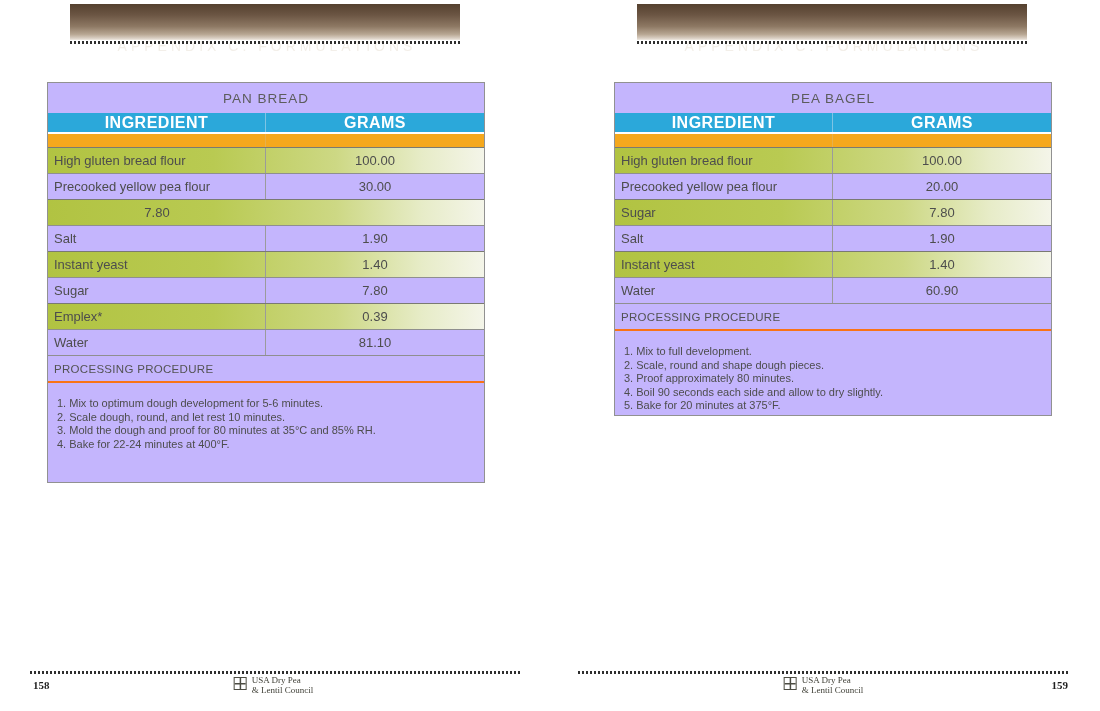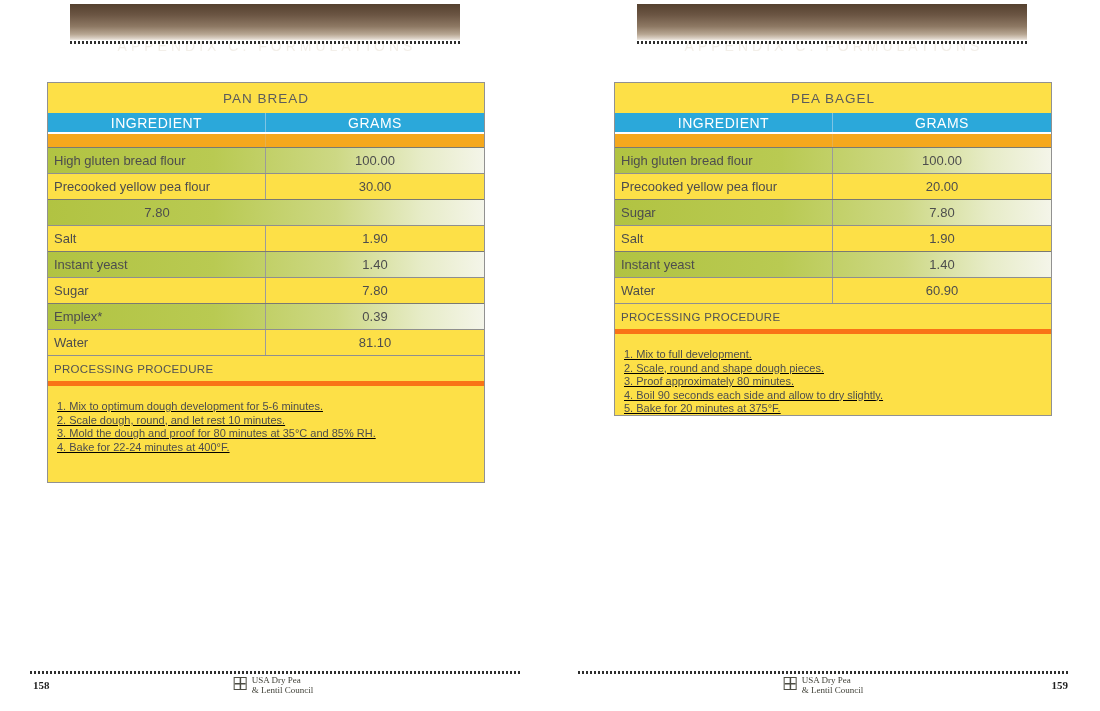--- a/index.html
+++ b/index.html
@@ -22,47 +22,47 @@
   .banner-dots{
     position:absolute;top:41px;width:392px;height:3px;
     background:repeating-linear-gradient(90deg,#2e2e2e 0 2px,transparent 2px 4px);
   }
   .page-left .banner-dots{left:70px;}
   .page-right .banner-dots{left:87px;}
 
   
   .doc-table{
     position:absolute;top:82px;width:438px;box-sizing:border-box;
-    border:1px solid #919191;background:#fde047;
+    border:1px solid #919191;background:#c4b5fd;
   }
   .page-left .doc-table{left:47px;}
   .page-right .doc-table{left:64px;}
 
   .t-title{height:30px;display:flex;align-items:center;justify-content:center;
     font-size:13.5px;color:#5c5c5c;letter-spacing:1px;}
   .t-head{display:flex;height:19px;background:#2ba8da;}
   .t-head .th{width:50%;box-sizing:border-box;display:flex;align-items:center;justify-content:center;
-    color:#ffffff;font-weight:normal;font-size:14px;letter-spacing:0.5px;}
+    color:#ffffff;font-weight:bold;font-size:16px;letter-spacing:0.5px;}
   .t-head .th:first-child{border-right:1px solid #7ec4e4;}
   .t-orange{height:13px;background:#f5a81d;border-top:2px solid #ffffff;display:flex;}
   .t-orange .oc{width:50%;box-sizing:border-box;}
   .t-orange .oc:first-child{border-right:1px solid #e7b04b;}
 
   .t-row{display:flex;height:25px;border-top:1px solid #8f8f8f;}
   .t-row.green{
     border-top:1px solid #7a7a72;
     background:linear-gradient(90deg,#b1c342 0%,#b9ca52 38%,#cdd884 66%,#e7ecc8 86%,#f4f5e9 100%);
   }
   .t-row .cell{box-sizing:border-box;display:flex;align-items:center;font-size:13px;color:#4d4d4d;}
   .c-ing{width:50%;padding-left:6px;border-right:1px solid #9b9b9b;}
   .c-val{width:50%;justify-content:center;}
 
   .t-proc-title{height:25px;border-top:1px solid #8f8f8f;display:flex;align-items:center;
     padding-left:6px;font-size:11.5px;color:#535353;letter-spacing:0.3px;}
-  .t-proc-body{border-top:5px solid #f97316;box-sizing:border-box;padding:14px 8px 6px 6px;text-decoration:underline;}
+  .t-proc-body{border-top:2px solid #f97316;box-sizing:border-box;padding:14px 8px 6px 6px;}
   .page-left .t-proc-body{height:101px;}
   .page-right .t-proc-body{height:86px;}
   .step{font-size:11px;color:#4d4d4d;line-height:13.5px;padding-left:3px;}
   .footnote{margin-top:13px;font-size:8px;color:#5a5a5a;padding-left:3px;}
 
   
   .footer-dots{
     position:absolute;top:671px;width:492px;height:3px;
     background:repeating-linear-gradient(90deg,#2e2e2e 0 2px,transparent 2px 4px);
   }

